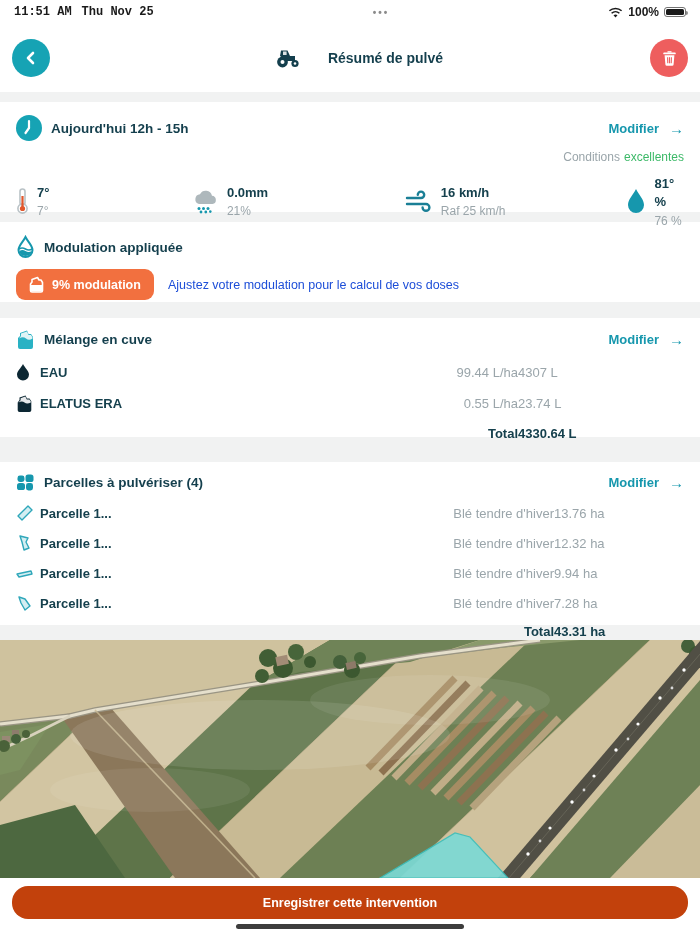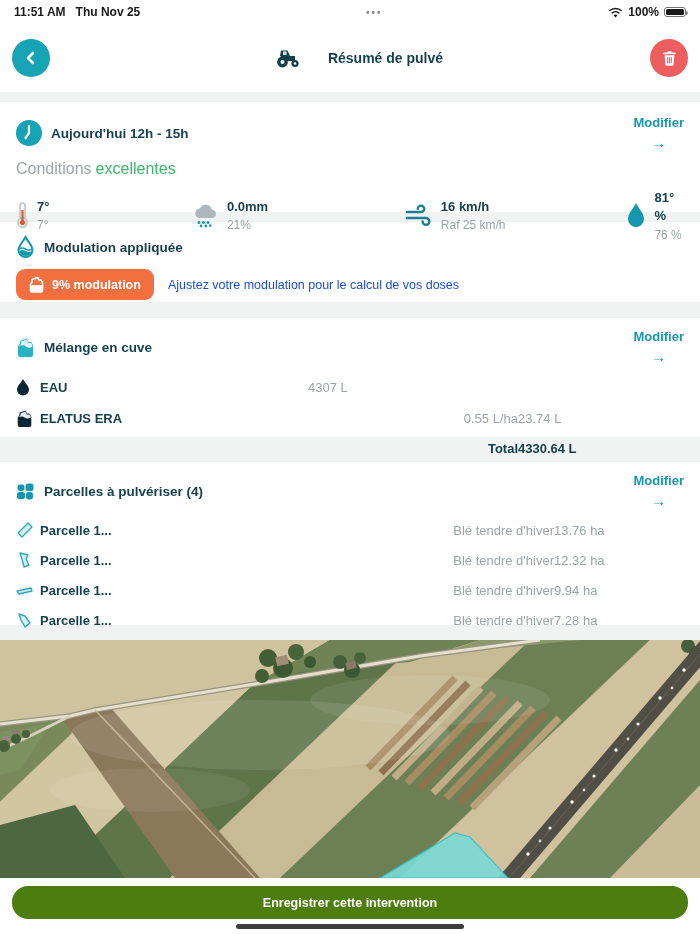--- a/index.html
+++ b/index.html
@@ -1,21 +1,21 @@
 <!DOCTYPE html>
 <html><head>
 <meta charset="utf-8">
 <style>
   * { margin:0; padding:0; box-sizing:border-box; }
   html,body { width:700px; height:934px; }
   body { font-family:"Liberation Sans", sans-serif; background:#fff; color:#15404d; overflow:hidden; }
 
   
   .statusbar { height:24px; display:flex; align-items:center; padding:0 14px; font-size:12px; font-weight:bold; color:#1a1a1a; }
-  .sb-left { display:flex; gap:10px; }
+  .sb-left { display:flex; gap:10px;font-family:Liberation Mono, monospace; }
   .sb-center { flex:1; text-align:center; color:#8a8a8a; font-size:10px; letter-spacing:2px; font-weight:bold; }
   .sb-right { display:flex; align-items:center; gap:5px; }
   .battery { width:22px; height:10px; border:1px solid rgba(0,0,0,.55); border-radius:3px; padding:1px; position:relative; }
   .battery::after { content:""; position:absolute; right:-3px; top:2.5px; width:2px; height:4px; background:rgba(0,0,0,.45); border-radius:0 2px 2px 0; }
   .battery i { display:block; height:100%; width:100%; background:#1a1a1a; border-radius:1.5px; }
 
   
   .header { height:68px; display:flex; align-items:center; padding:0 12px; position:relative; }
   .circle-btn { width:38px; height:38px; border-radius:50%; border:none; display:flex; align-items:center; justify-content:center; cursor:pointer; }
   .back-btn { background:#16a3b4; }
@@ -23,26 +23,26 @@
   .header-title { position:absolute; left:0; right:0; display:flex; align-items:center; justify-content:center; gap:9px; pointer-events:none; }
   .header-title span { font-size:14px; font-weight:bold; color:#143f4d;padding-left:18px; }
 
   .gap { background:#f1f2f2; }
   .g10 { height:10px; } .g16 { height:16px; } .g25 { height:25px; } .g15 { height:15px; }
 
   
   .card { background:#fff; padding:0 16px; }
   .card-head { display:flex; align-items:center; gap:9px; }
   .card-head .ttl { font-size:13.5px; font-weight:bold; color:#143f4d; }
-  .modify { margin-left:auto; display:flex; gap:4px; color:#1697ad; font-size:13px; font-weight:bold; background:none; border:none; cursor:pointer;flex-direction:column; }
+  .modify { margin-left:auto; display:flex; align-items:center; gap:10px; color:#1697ad; font-size:13px; font-weight:bold; background:none; border:none; cursor:pointer; }
   .modify .arr { font-size:15px; font-weight:bold; }
 
   
   .weather { height:110px; padding-top:13px; }
-  .conditions { margin-top:9px; font-size:16px; color:#9aa5aa; }
+  .conditions { margin-top:9px; font-size:12px; color:#9aa5aa;text-align:right; }
   .conditions b { color:#3cb968; font-weight:normal; margin-left:4px; }
   .metrics { display:flex; margin-top:10px; align-items:center; }
   .metric { display:flex; align-items:center; gap:8px; }
   .m1 { width:182px; } .m2 { width:218px; } .m3 { width:228px; } .m4 { margin-left:auto; }
   .metric .vals .p { font-size:13px; font-weight:bold; color:#15404d; line-height:1.25; }
   .metric .vals .s { font-size:12px; color:#9aa5aa; line-height:1.25; }
 
   
   .modulation { height:80px; padding-top:13px; }
   .mod-row { display:flex; align-items:center; gap:14px; margin-top:10px; }
@@ -60,21 +60,21 @@
   .trow .end { font-size:13px; color:#9aa5aa; }
   .trow.total .mid { color:#15404d; font-weight:bold; }
   .trow.total .end { color:#15404d; font-weight:bold; }
 
   
   .map { height:238px; position:relative; cursor:pointer; }
   .map svg { display:block; }
 
   
   .footer { height:56px; background:#fff; position:relative; padding:8px 12px 0; }
-  .save-btn { width:100%; height:33px; background:#4d7c0f; color:#fff; border:none; border-radius:16px; font-size:12.5px; font-weight:bold; font-family:inherit; cursor:pointer;text-align:center; }
+  .save-btn { width:100%; height:33px; background:#c2410c; color:#fff; border:none; border-radius:16px; font-size:12.5px; font-weight:bold; font-family:inherit; cursor:pointer;text-align:center; }
   .home-bar { position:absolute; left:50%; transform:translateX(-50%); bottom:5px; width:228px; height:5px; border-radius:3px; background:#3d3d3d; }
 
   .ic { flex:none; display:inline-flex; }
 </style>
 </head>
 <body>
 
 <div class="statusbar">
   <div class="sb-left">
     <span>11:51 AM</span>
@@ -240,20 +240,21 @@
         <span class="arr">→</span>
     </button>
   </div>
   <div class="trow">
     <span class="ic">
       <svg width="14" height="18" viewBox="0 0 14 18">
           <path d="M7 1 C9 5 13 8 13 11.5 a6 6 0 0 1 -12 0 C1 8 5 5 7 1 Z" fill="#0c2733"></path>
         </svg>
     </span>
     <span class="nm">EAU</span>
+    <span class="mid">99.44 L/ha</span>
     <span class="end">4307 L</span>
   </div>
   <div class="trow">
     <span class="ic">
       <svg width="17" height="19" viewBox="0 0 17 19">
           <path d="M3.5 6 L3.5 3.5 L9.5 1.5 L11 4.5 h2.5 l1.8 2.8 v9 a1.8 1.8 0 0 1 -1.8 1.8 H3.5 a1.8 1.8 0 0 1 -1.8 -1.8 V8.5 Z" fill="#0c2733"></path>
           <path d="M2.5 8.5 q3.5 -2 6 0 t6.3 0 V7.6 l-1.4 -2.2 h-2.6 L9.3 2.6 L4.6 4.2 V6.3 Z" fill="#fff" opacity=".9"></path>
         </svg>
     </span>
     <span class="nm">ELATUS ERA</span>

